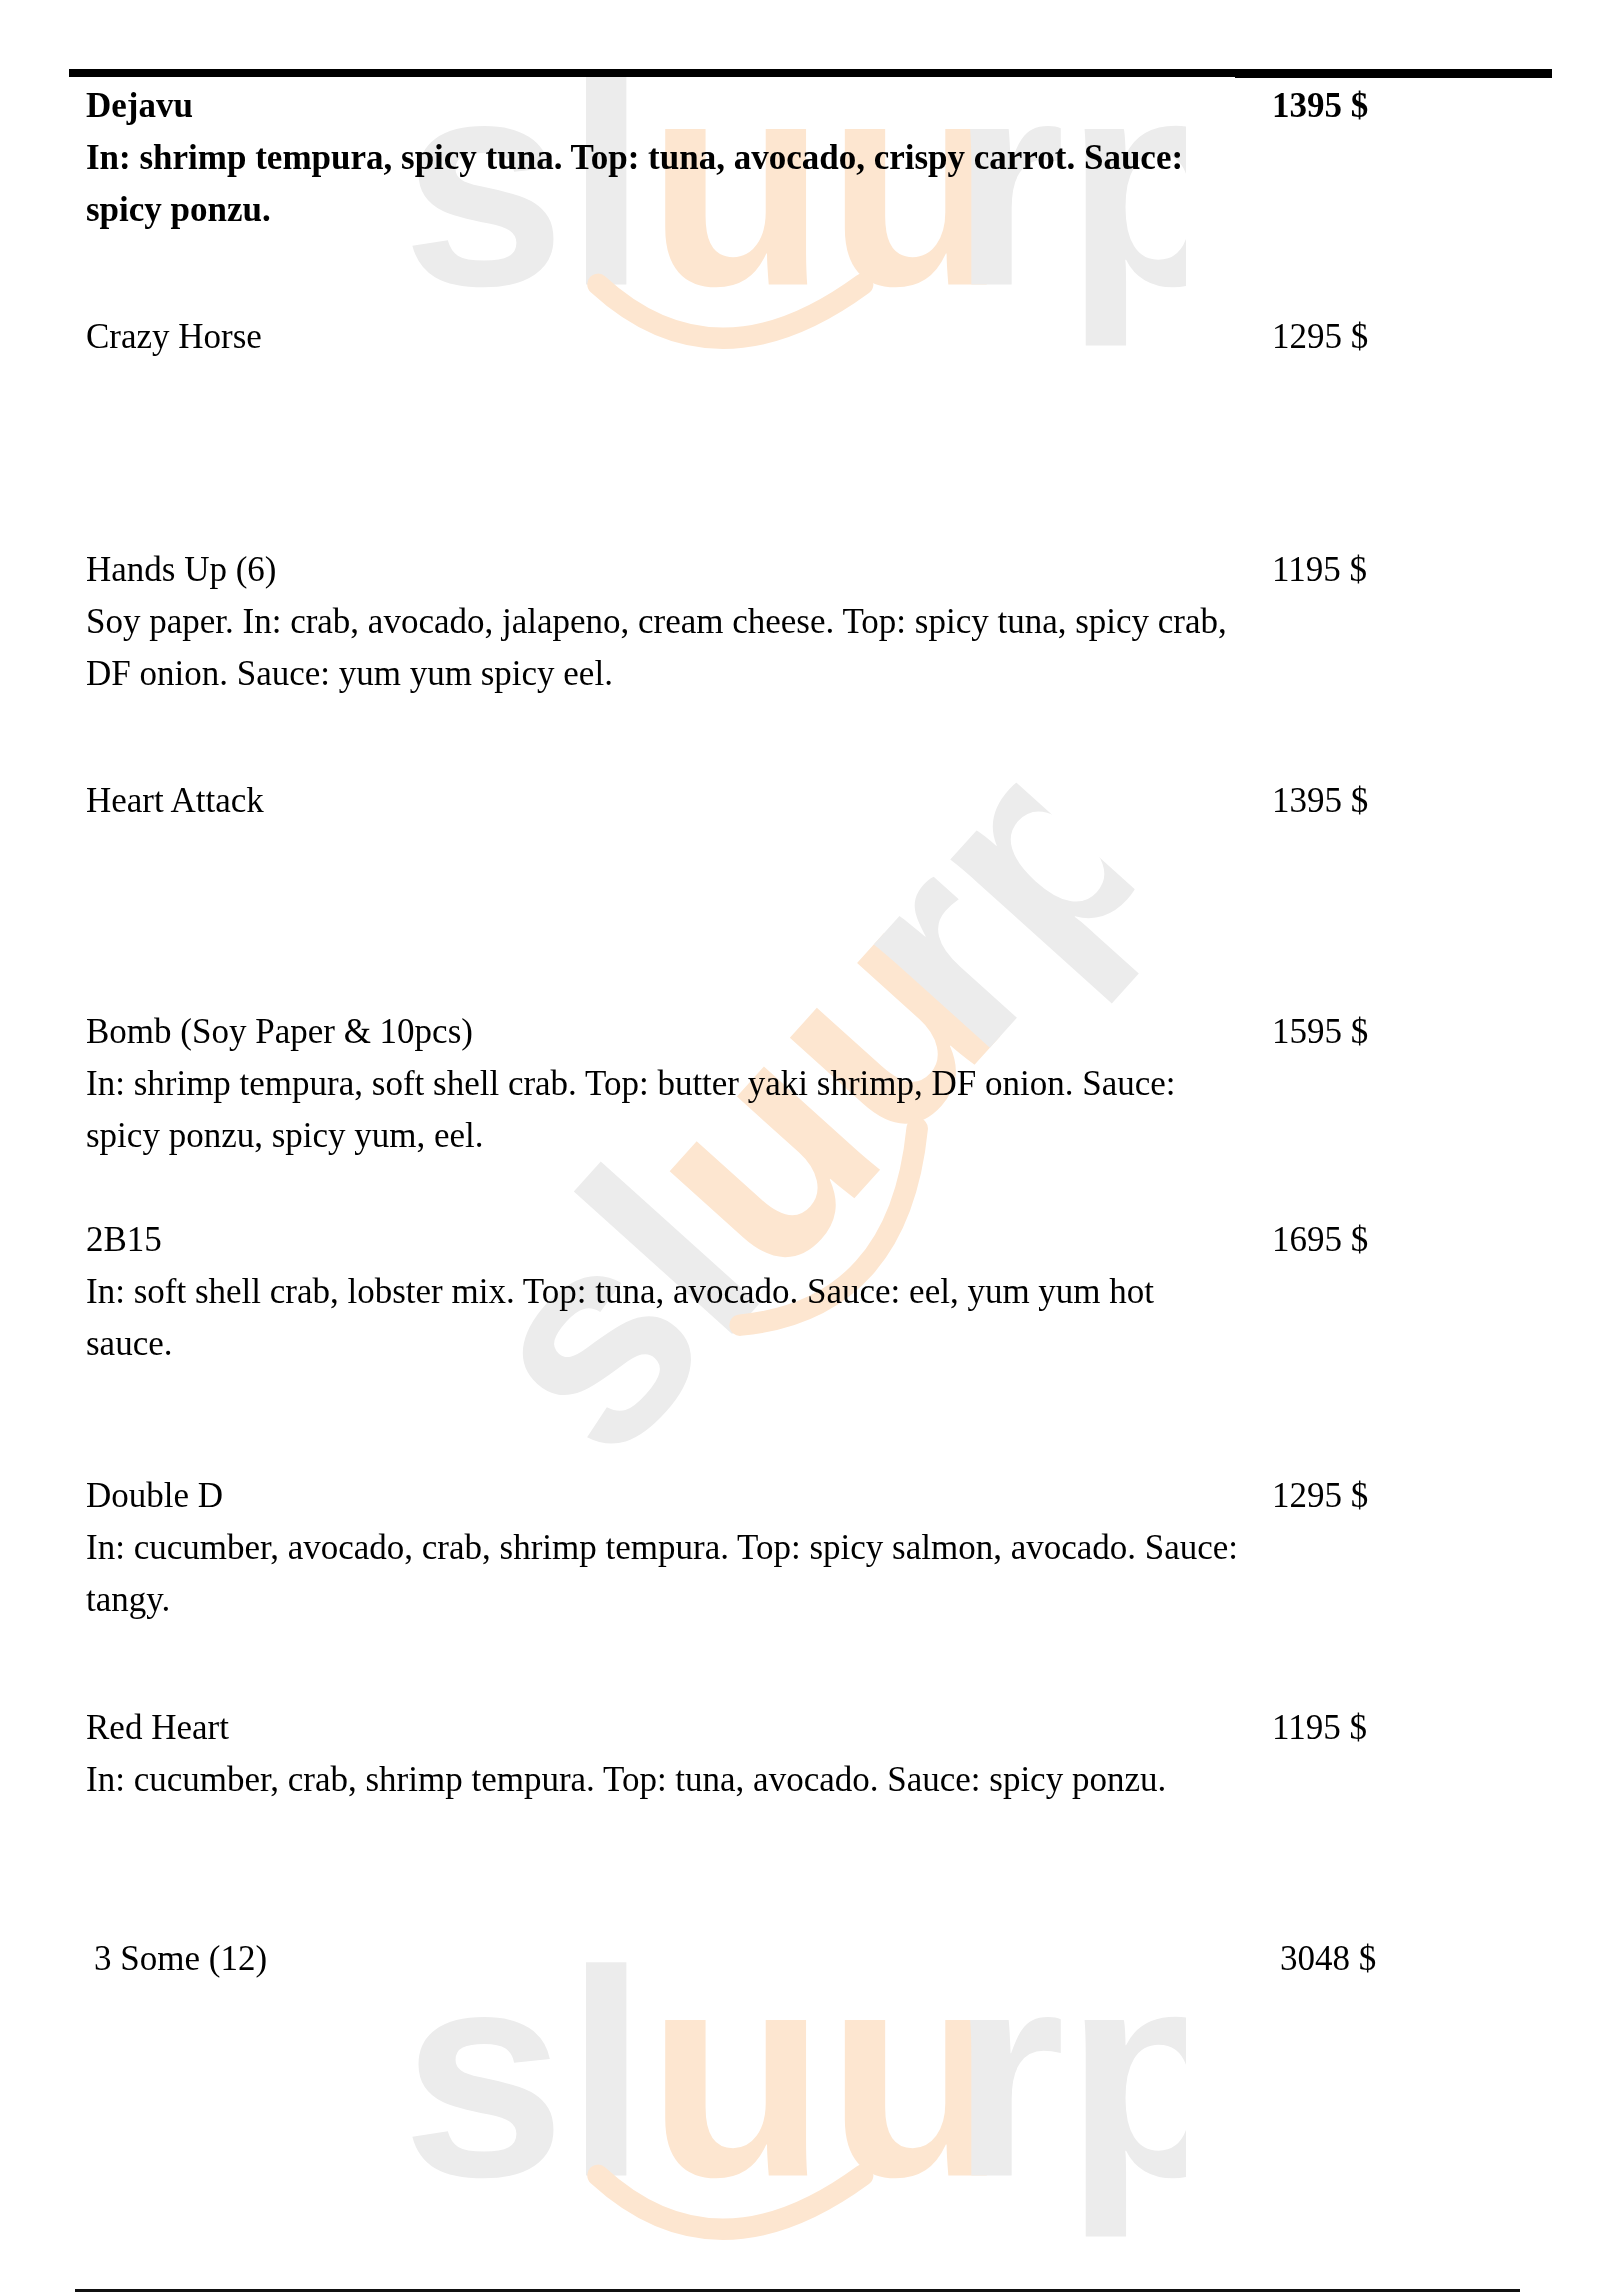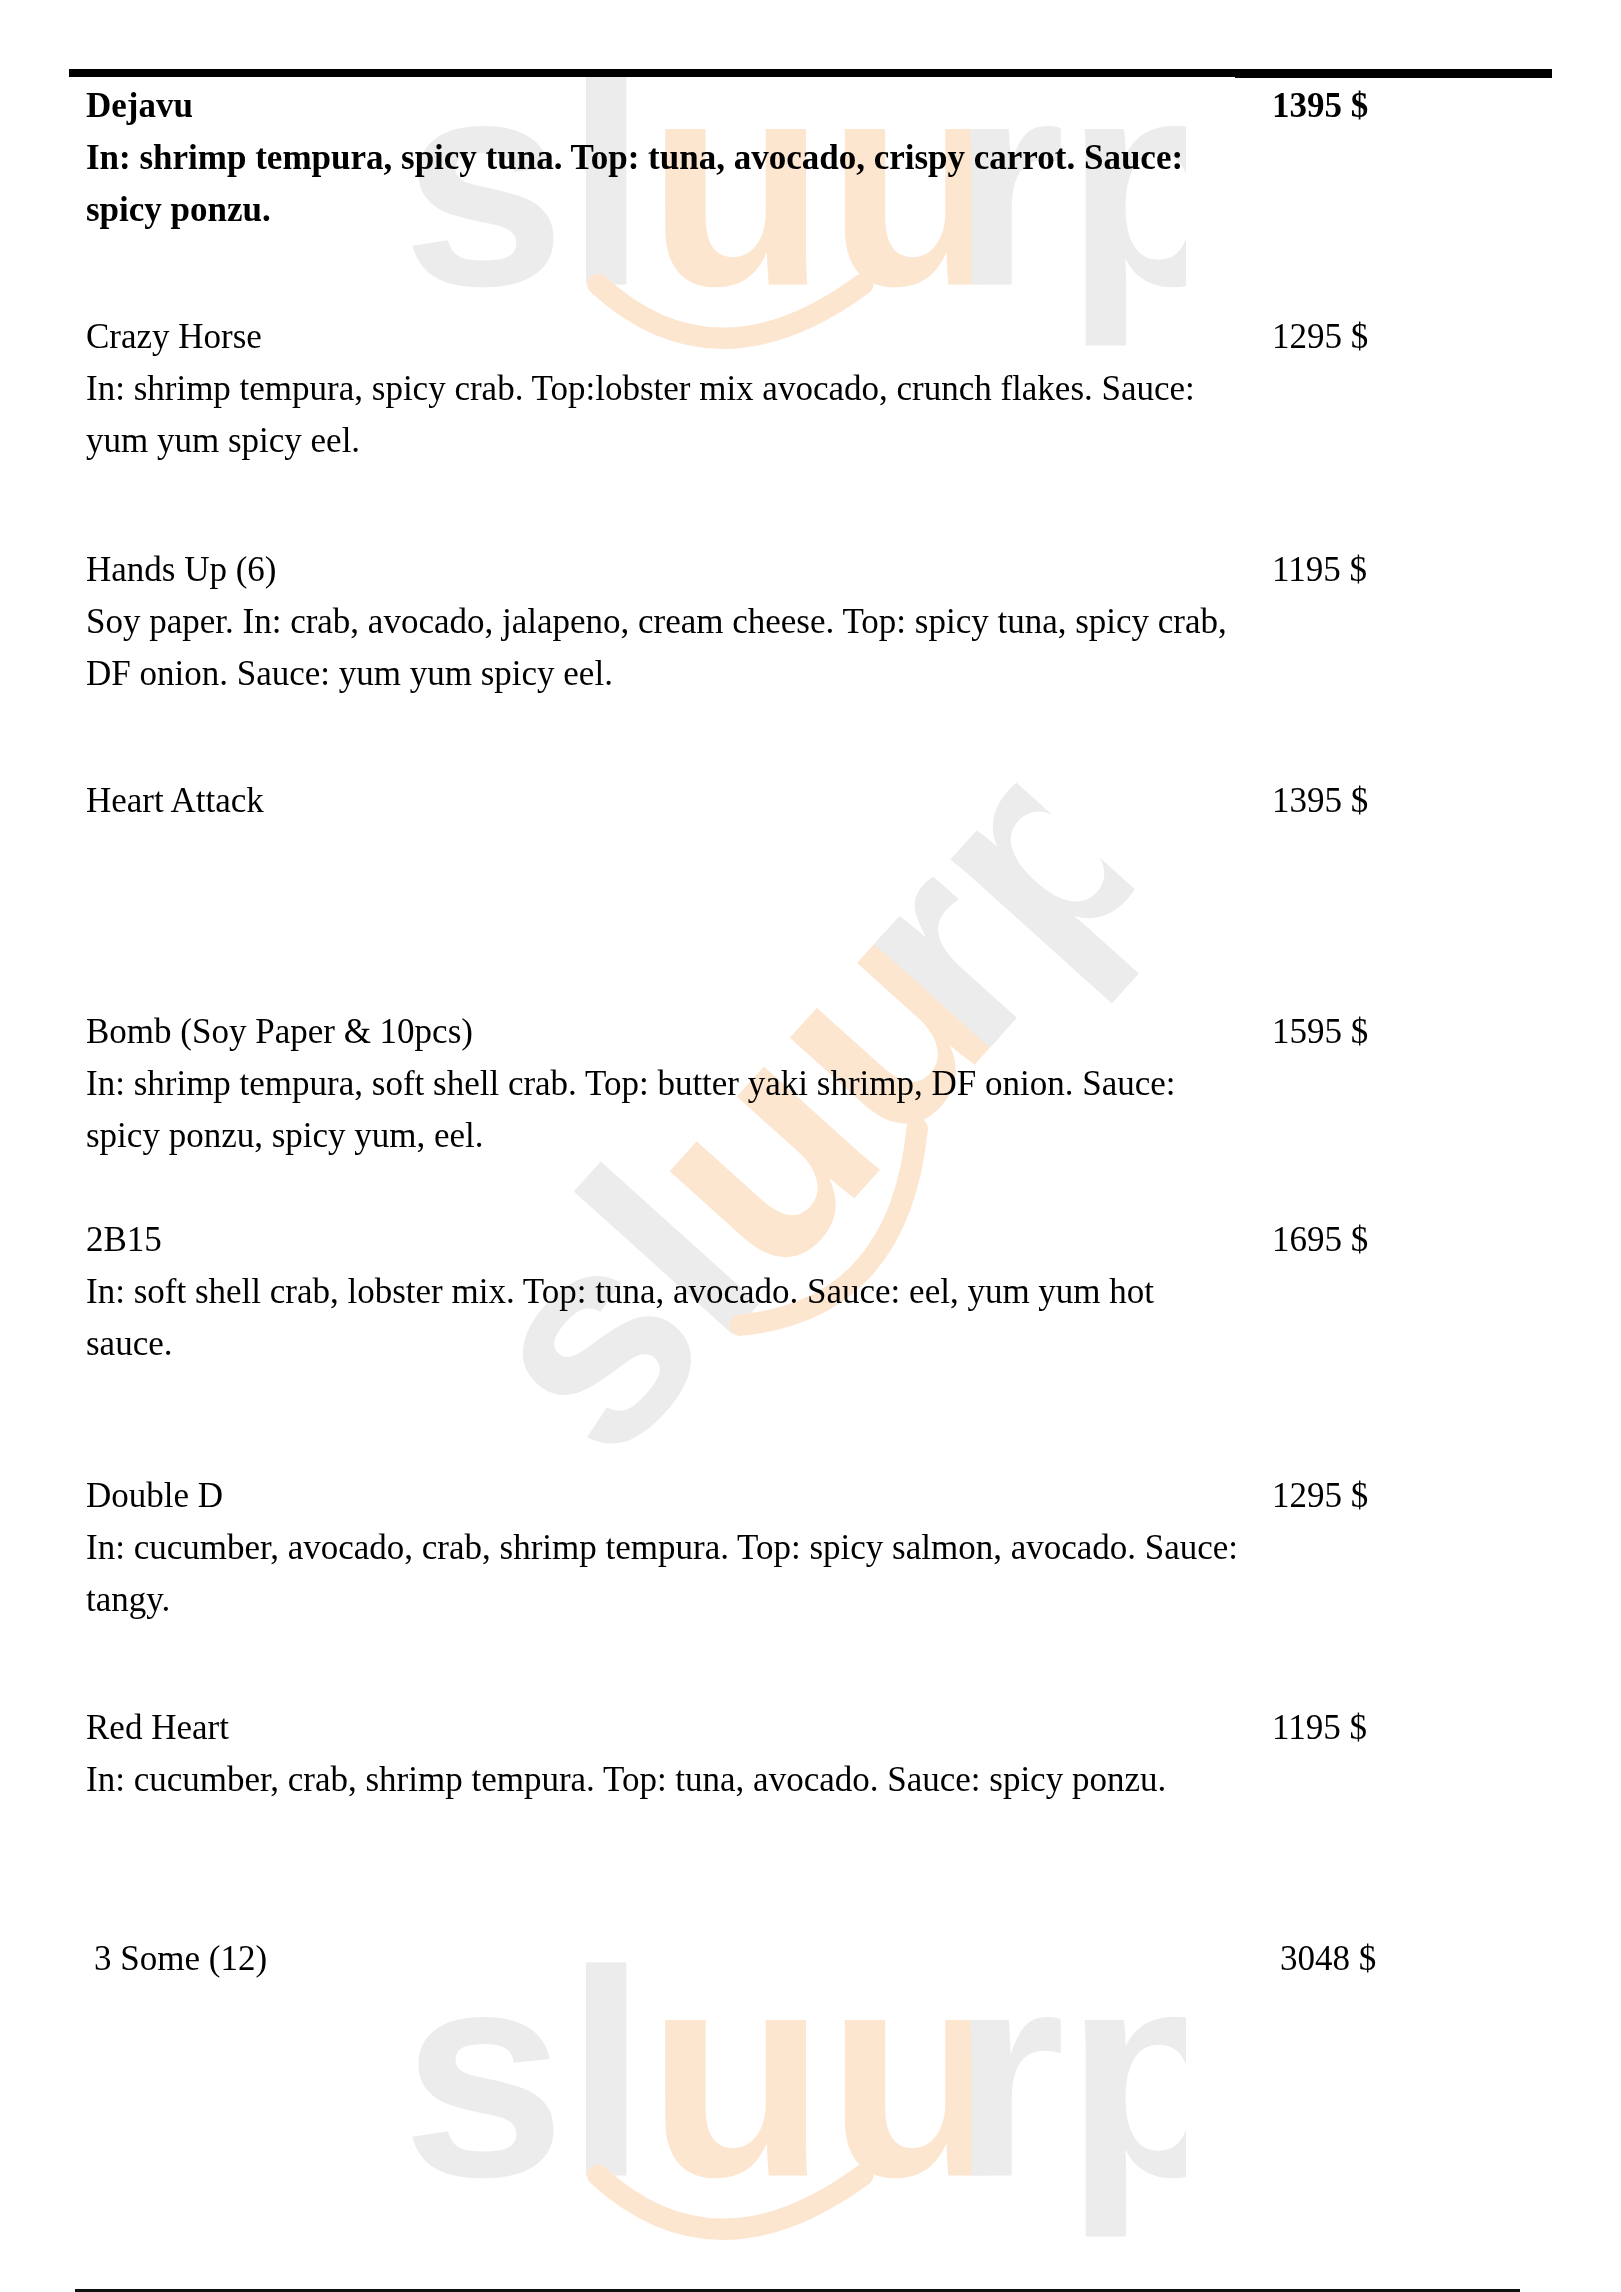--- a/index.html
+++ b/index.html
@@ -121,21 +121,20 @@
 <div class="rule-top"></div>
 
 <div class="menu-list">
   <div class="menu-item" style="top:0px;font-weight:bold;">
     <div class="item-name">Dejavu</div>
     <div class="item-desc">In: shrimp tempura, spicy tuna. Top: tuna, avocado, crispy carrot. Sauce: spicy ponzu.</div>
     <div class="item-price">1395 $</div>
   </div>
   <div class="menu-item" style="top:231px;">
     <div class="item-name">Crazy Horse</div>
-    <div class="item-desc">In: shrimp tempura, spicy crab. Top:lobster mix avocado, crunch flakes. Sauce: yum yum spicy eel.</div>
     <div class="item-price">1295 $</div>
   </div>
   <div class="menu-item" style="top:464px;">
     <div class="item-name">Hands Up (6)</div>
     <div class="item-desc">Soy paper. In: crab, avocado, jalapeno, cream cheese. Top: spicy tuna, spicy crab, DF onion. Sauce: yum yum spicy eel.</div>
     <div class="item-price">1195 $</div>
   </div>
   <div class="menu-item" style="top:695px;">
     <div class="item-name">Heart Attack</div>
     <div class="item-price">1395 $</div>

